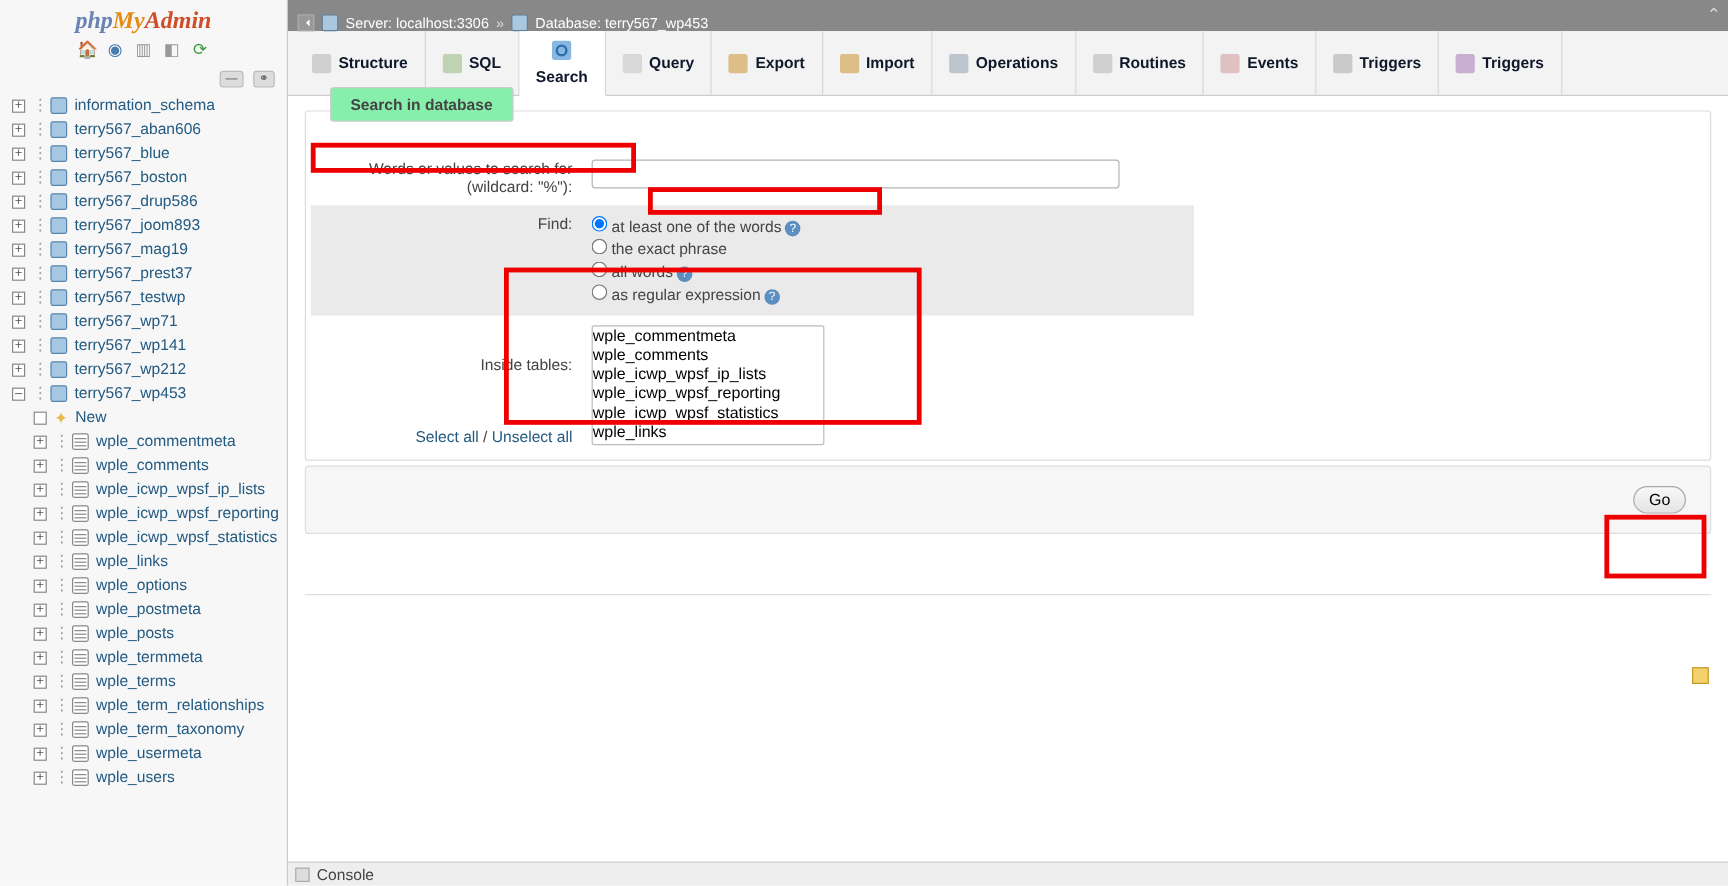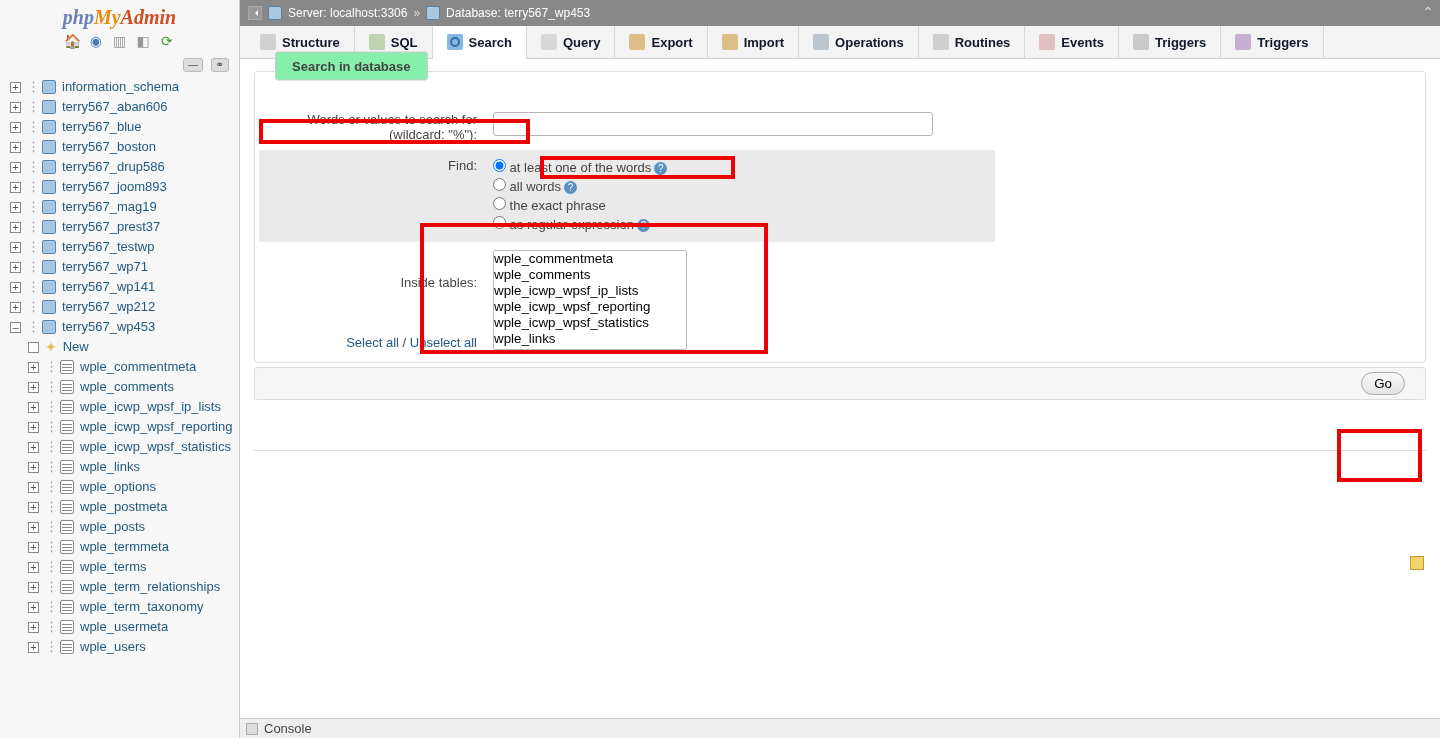--- a/index.html
+++ b/index.html
@@ -26,32 +26,32 @@
   .tree .dbicon { display:inline-block;width:14px;height:14px;background:#A5C7E4;border:1px solid #5B84A8;border-radius:2px; margin-right:4px;}
   .tree .tblicon { display:inline-block;width:14px;height:14px;background:#fff;border:1px solid #888;border-radius:2px; margin-right:4px; position:relative;}
   .tree .tblicon:after{content:"";position:absolute;left:1px;right:1px;top:3px;height:1px;background:#888;box-shadow:0 3px 0 #888,0 6px 0 #888;}
   .tree a { color:#235A81; text-decoration:none; }
   .tree .children { padding-left: 18px;}
   .starnew { color:#E9B94A; font-size:14px; margin-right:4px;}
   .opnew { display:inline-block;width:11px;height:11px;border:1px solid #888;background:#fff;margin-right:4px;}
 
   
   .main { position:absolute; left:240px; top:0; right:0; height:100%; background:#fff;}
-  .topbar { background:#888; color:#fff; height:26px; display:flex; align-items:center; padding:0 8px; font-size:12px;}
+  .topbar { background:#888; color:#fff; height:26px; display:flex; align-items:flex-end; padding:0 8px; font-size:12px;}
   .topbar .arrow{ display:inline-block; width:14px; height:14px; border:1px solid #aaa; background:#999; margin-right:6px; position:relative;}
   .topbar .arrow:after{content:"";position:absolute;left:3px;top:3px;border:3px solid transparent;border-right-color:#fff;}
   .tb-icon{ display:inline-block;width:14px;height:14px;background:#A9C7DF;border:1px solid #5E7F99;border-radius:2px;margin-right:6px;}
   .topbar a{ color:#fff; text-decoration:none;}
   .topbar .sep{ margin:0 6px; color:#ddd;}
   .collapse-top{ position:absolute;right:6px;top:4px;color:#d8d8d8;font-size:14px;cursor:pointer;}
 
   .tabs { display:flex; background:#f3f3f3; border-bottom:1px solid #ccc; padding-left:6px; gap:0;}
   .tab { display:flex; align-items:center; gap:6px; padding:8px 14px; border-right:1px solid #d7d7d7; cursor:pointer;}
   .tab a{ color:#0f172a; text-decoration:none; font-weight:bold;}
-  .tab.active{ background:#fff; border-bottom:1px solid #fff; margin-bottom:-1px;}
+  .tab.active{ background:#fff; border-bottom:1px solid #fff; margin-bottom:-1px;flex-direction:column;}
   .tab .ti{ display:inline-block; width:16px;height:16px; border-radius:2px;}
   .ti-str{background:#d0d0d0;}
   .ti-sql{background:#BFD3B3;}
   .ti-search{background:#87B7E3; position:relative;}
   .ti-search:after{content:"";position:absolute;left:3px;top:3px;width:6px;height:6px;border:2px solid #2c6fa8;border-radius:50%;}
   .ti-query{background:#d8d8d8;}
   .ti-export{background:#DDBE87;}
   .ti-import{background:#DDBE87;}
   .ti-ops{background:#BCC4CE;}
   .ti-rout{background:#cfcfcf;}
@@ -73,21 +73,21 @@
   .help{ display:inline-block;width:13px;height:13px;border-radius:50%;background:#5B8FC1;color:#fff;font-size:10px;line-height:13px;text-align:center;margin-left:3px;}
   .seluns a{ color:#235A81; text-decoration:none;}
 
   
   .hl{ position:absolute; border:4px solid #e00; pointer-events:none; z-index:10;}
   .hl1{ left:259px; top:119px; width:271px; height:25px;}
   .hl2{ left:540px; top:156px; width:195px; height:23px;}
   .hl3{ left:420px; top:223px; width:348px; height:131px;}
   .hl4{ left:1337px; top:429px; width:85px; height:53px;}
 
-  .go-row{ border:1px solid #ddd; background:#f6f6f6; border-radius:3px; margin:0 14px; padding:4px 20px; margin-top:-8px; text-align:right;}
+  .go-row{ border:1px solid #ddd; background:#f6f6f6; border-radius:3px; margin:0 14px; padding:16px 20px; margin-top:-8px; text-align:right;}
   button.go{ background:linear-gradient(#f8f8f8,#e4e4e4); border:1px solid #aaa; border-radius:12px; padding:3px 12px; cursor:pointer;}
 
   .bookmark{ position:absolute; right:16px; top:556px; width:14px;height:14px; background:#F3D26B;border:1px solid #C39B2D;}
 
   .console{ position:absolute; left:240px; bottom:0; right:0; height:20px; background:#eee; border-top:1px solid #ccc; display:flex; align-items:center; padding-left:6px;}
   .console .cicon{ display:inline-block;width:12px;height:12px;background:#ddd;border:1px solid #aaa;margin-right:6px;}
 </style>
 </head>
 <body>
 
@@ -406,22 +406,22 @@
       <div class="legend">Search in database</div>
       <div class="formtbl">
         <div class="row">
           <div class="lbl">Words or values to search for (wildcard: "%"):</div>
           <div class="val"><input type="text" style=""></div>
         </div>
         <div class="row">
           <div class="lbl">Find:</div>
           <div class="val radios" id="radios">
               <label><input type="radio" name="findopt" checked="" style=""> at least one of the words<span class="help">?</span></label>
+              <label><input type="radio" name="findopt" style=""> the exact phrase</label>
               <label><input type="radio" name="findopt" style=""> all words<span class="help">?</span></label>
-              <label><input type="radio" name="findopt" style=""> the exact phrase</label>
               <label><input type="radio" name="findopt" style=""> as regular expression<span class="help">?</span></label>
             </div>
         </div>
         <div class="row">
           <div class="lbl" style="align-self:flex-end;">
             <span>Inside tables:</span><br><br><br><br>
             <span class="seluns">
               <a href="#">Select all</a><span> / </span><a href="#">Unselect all</a>
             </span>
           </div>

